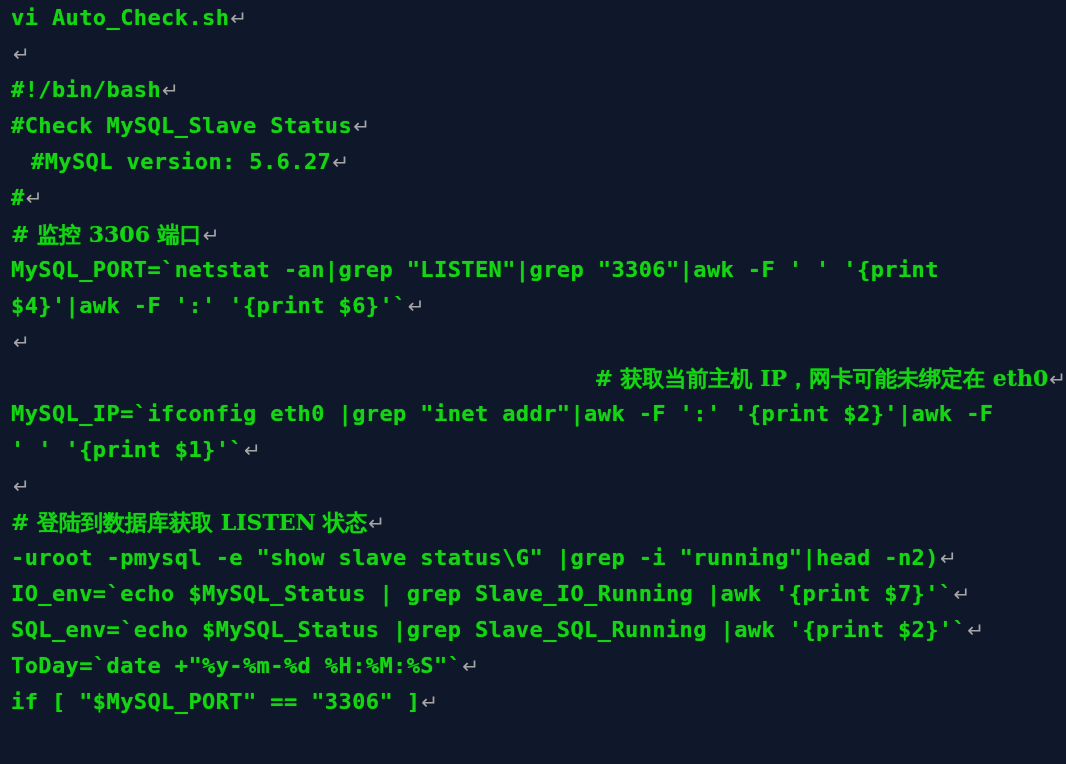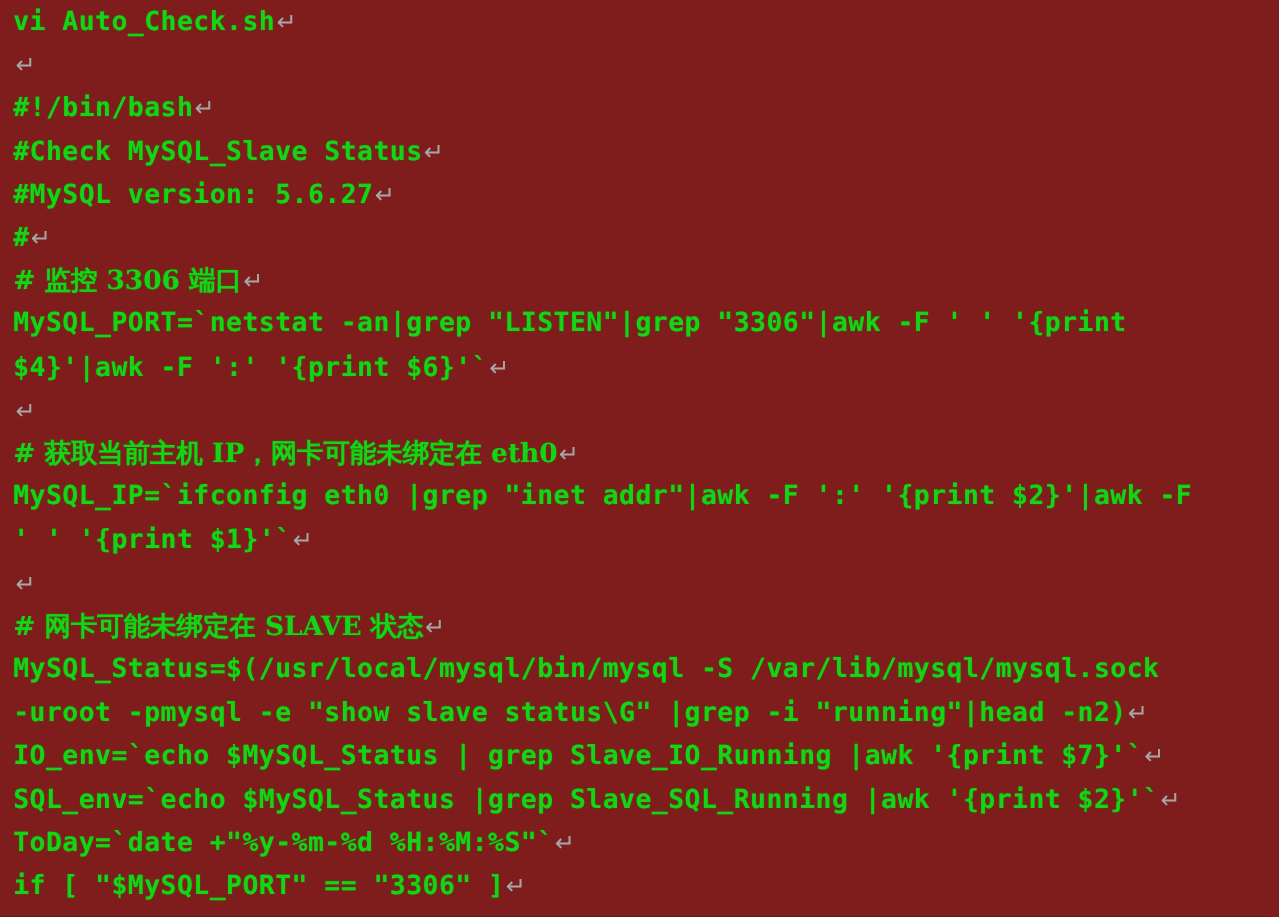--- a/index.html
+++ b/index.html
@@ -52,35 +52,34 @@
   .line.blank {
     padding-left: 12px;
   }
   .txt {
     display: inline;
   }
 </style>
 </head>
 <body>
 
-<div id="terminal" style="background: #7f1d1d;">
+<div id="terminal" style="background: #0f172a;">
     <div class="line" style="color: rgb(22, 211, 22);"><span class="txt">vi Auto_Check.sh</span><span class="eol" style="color: rgb(166, 166, 166);">↵</span></div>
     <div class="line blank" style="color: rgb(22, 211, 22);"><span class="eol" style="color: rgb(166, 166, 166);">↵</span></div>
     <div class="line" style="color: rgb(22, 211, 22);"><span class="txt">#!/bin/bash</span><span class="eol" style="color: rgb(166, 166, 166);">↵</span></div>
     <div class="line" style="color: rgb(22, 211, 22);"><span class="txt">#Check MySQL_Slave Status</span><span class="eol" style="color: rgb(166, 166, 166);">↵</span></div>
-    <div class="line" style="color: rgb(22, 211, 22);"><span class="txt">#MySQL version: 5.6.27</span><span class="eol" style="color: rgb(166, 166, 166);">↵</span></div>
+    <div class="line" style="color: rgb(22, 211, 22); margin-left: 20px;"><span class="txt">#MySQL version: 5.6.27</span><span class="eol" style="color: rgb(166, 166, 166);">↵</span></div>
     <div class="line" style="color: rgb(22, 211, 22);"><span class="txt">#</span><span class="eol" style="color: rgb(166, 166, 166);">↵</span></div>
     <div class="line cjk" style="color: rgb(22, 211, 22);"><span class="txt"># 监控 3306 端口</span><span class="eol" style="color: rgb(166, 166, 166);">↵</span></div>
     <div class="line" style="color: rgb(22, 211, 22);"><span class="txt">MySQL_PORT=`netstat -an|grep "LISTEN"|grep "3306"|awk -F ' ' '{print</span></div>
     <div class="line" style="color: rgb(22, 211, 22);"><span class="txt">$4}'|awk -F ':' '{print $6}'`</span><span class="eol" style="color: rgb(166, 166, 166);">↵</span></div>
     <div class="line blank" style="color: rgb(22, 211, 22);"><span class="eol" style="color: rgb(166, 166, 166);">↵</span></div>
-    <div class="line cjk" style="color: rgb(22, 211, 22);"><span class="txt"># 获取当前主机 IP，网卡可能未绑定在 eth0</span><span class="eol" style="color: rgb(166, 166, 166);">↵</span></div>
+    <div class="line cjk" style="color: rgb(22, 211, 22); text-align: right;"><span class="txt"># 获取当前主机 IP，网卡可能未绑定在 eth0</span><span class="eol" style="color: rgb(166, 166, 166);">↵</span></div>
     <div class="line" style="color: rgb(22, 211, 22);"><span class="txt">MySQL_IP=`ifconfig eth0 |grep "inet addr"|awk -F ':' '{print $2}'|awk -F</span></div>
     <div class="line" style="color: rgb(22, 211, 22);"><span class="txt">' ' '{print $1}'`</span><span class="eol" style="color: rgb(166, 166, 166);">↵</span></div>
     <div class="line blank" style="color: rgb(22, 211, 22);"><span class="eol" style="color: rgb(166, 166, 166);">↵</span></div>
-    <div class="line cjk" style="color: rgb(22, 211, 22);"><span class="txt"># 网卡可能未绑定在 SLAVE 状态</span><span class="eol" style="color: rgb(166, 166, 166);">↵</span></div>
-    <div class="line" style="color: rgb(22, 211, 22);"><span class="txt">MySQL_Status=$(/usr/local/mysql/bin/mysql -S /var/lib/mysql/mysql.sock</span></div>
+    <div class="line cjk" style="color: rgb(22, 211, 22);"><span class="txt"># 登陆到数据库获取 LISTEN 状态</span><span class="eol" style="color: rgb(166, 166, 166);">↵</span></div>
     <div class="line" style="color: rgb(22, 211, 22);"><span class="txt">-uroot -pmysql -e "show slave status\G" |grep -i "running"|head -n2)</span><span class="eol" style="color: rgb(166, 166, 166);">↵</span></div>
     <div class="line" style="color: rgb(22, 211, 22);"><span class="txt">IO_env=`echo $MySQL_Status | grep Slave_IO_Running |awk '{print $7}'`</span><span class="eol" style="color: rgb(166, 166, 166);">↵</span></div>
     <div class="line" style="color: rgb(22, 211, 22);"><span class="txt">SQL_env=`echo $MySQL_Status |grep Slave_SQL_Running |awk '{print $2}'`</span><span class="eol" style="color: rgb(166, 166, 166);">↵</span></div>
     <div class="line" style="color: rgb(22, 211, 22);"><span class="txt">ToDay=`date +"%y-%m-%d %H:%M:%S"`</span><span class="eol" style="color: rgb(166, 166, 166);">↵</span></div>
     <div class="line" style="color: rgb(22, 211, 22);"><span class="txt">if [ "$MySQL_PORT" == "3306" ]</span><span class="eol" style="color: rgb(166, 166, 166);">↵</span></div>
   </div>
 
 </body></html>

